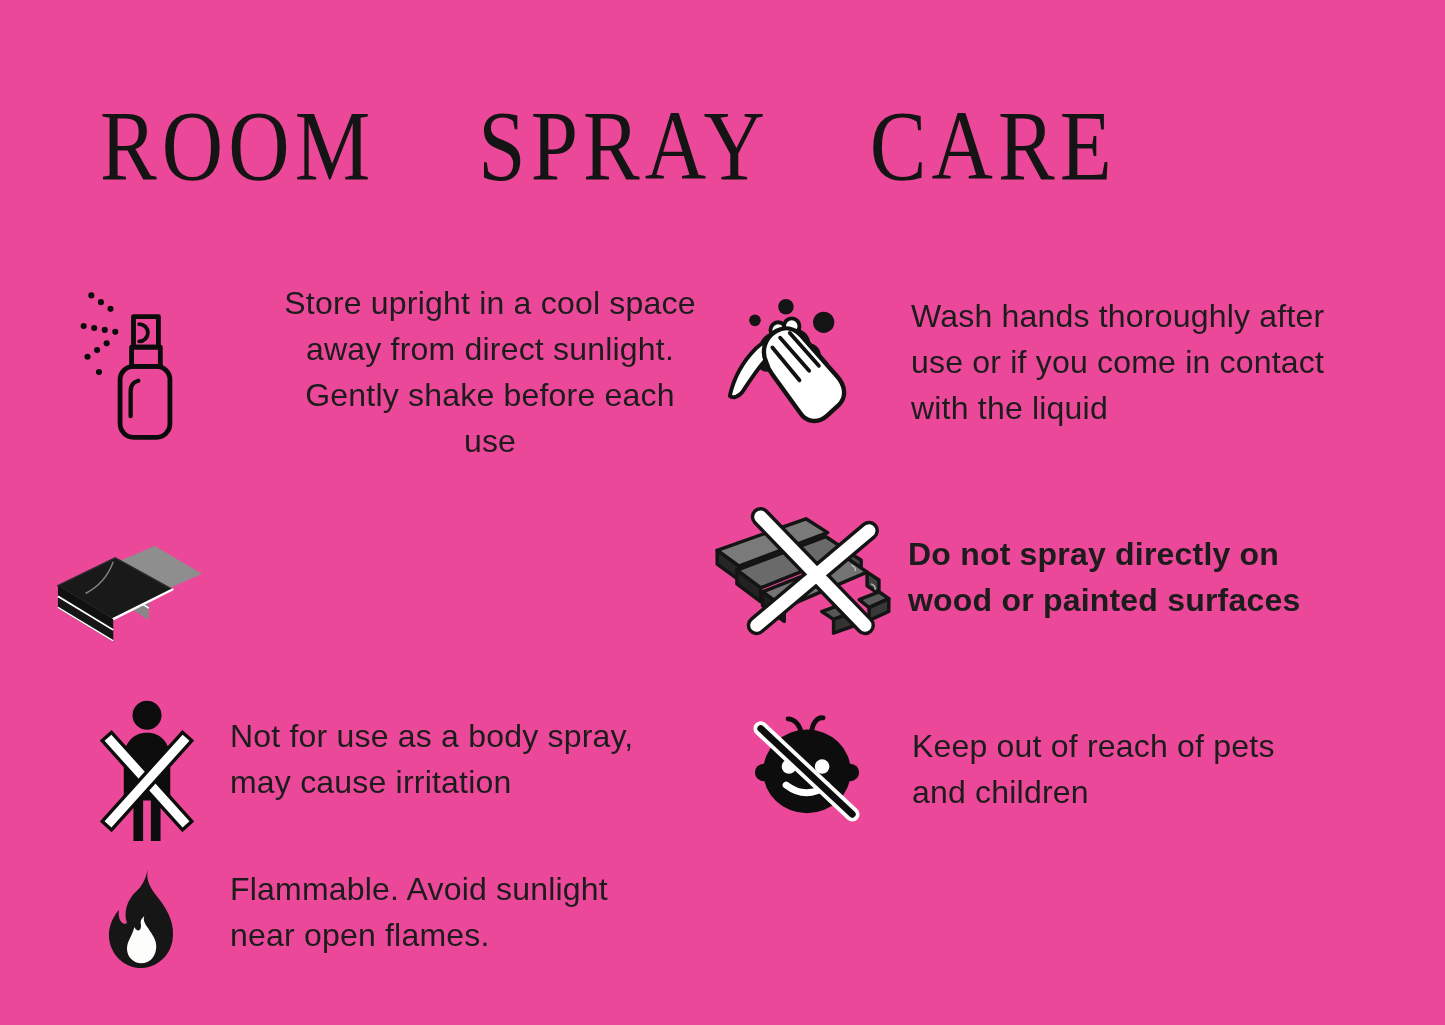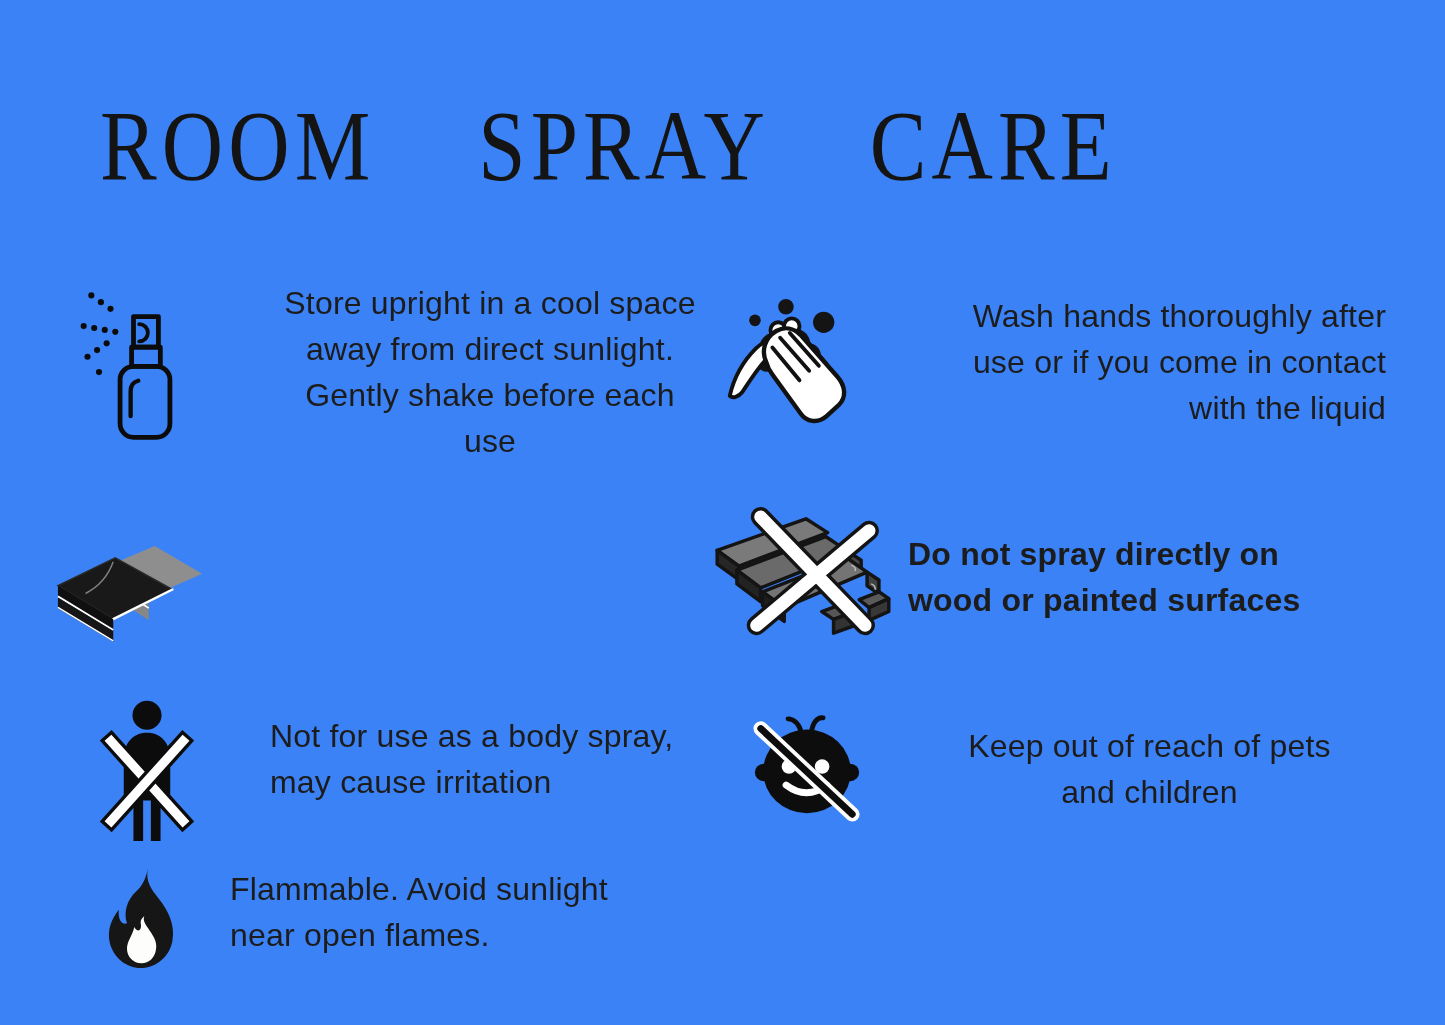--- a/index.html
+++ b/index.html
@@ -1,20 +1,20 @@
 <!DOCTYPE html>
 <html><head>
 <meta charset="utf-8">
 <style>
   html,body{margin:0;padding:0;}
   body{background:#fdfdfb;}
   .page{
     position:relative;
     width:1445px;height:1025px;
-    background:#3b82f6;
+    background:#ec4899;
     overflow:hidden;
     font-family:"Liberation Sans",sans-serif;
     color:#1c1c1c;
   }
   .title{
     position:absolute;
     left:100px;top:96px;
     margin:0;
     font-family:"Liberation Serif",serif;
     font-weight:400;
@@ -30,25 +30,25 @@
   .item-text{
     position:absolute;
     font-size:32px;
     line-height:46px;
     letter-spacing:0.2px;
     white-space:pre-line;
     color:#1c1c1c;
   }
   .icon{position:absolute;}
   .t1{left:230px;top:280px;width:520px;text-align:center;}
-  .t2{left:911px;top:293px;width:475px;text-align:right;}
+  .t2{left:911px;top:293px;width:475px;}
   .t3{left:230px;top:531px;width:520px;}
   .t4{left:908px;top:531px;width:475px;font-weight:bold;}
-  .t5{left:230px;top:713px;width:520px;margin-left:40px;}
-  .t6{left:912px;top:723px;width:475px;text-align:center;}
+  .t5{left:230px;top:713px;width:520px;}
+  .t6{left:912px;top:723px;width:475px;}
   .t7{left:230px;top:866px;width:520px;}
   .i1{left:76px;top:283px;}
   .i2{left:724px;top:293px;}
   .i3{left:52px;top:534px;}
   .i4{left:702px;top:505px;}
   .i5{left:86px;top:694px;}
   .i6{left:751px;top:711px;}
   .i7{left:97px;top:862px;}
 </style>
 </head>

